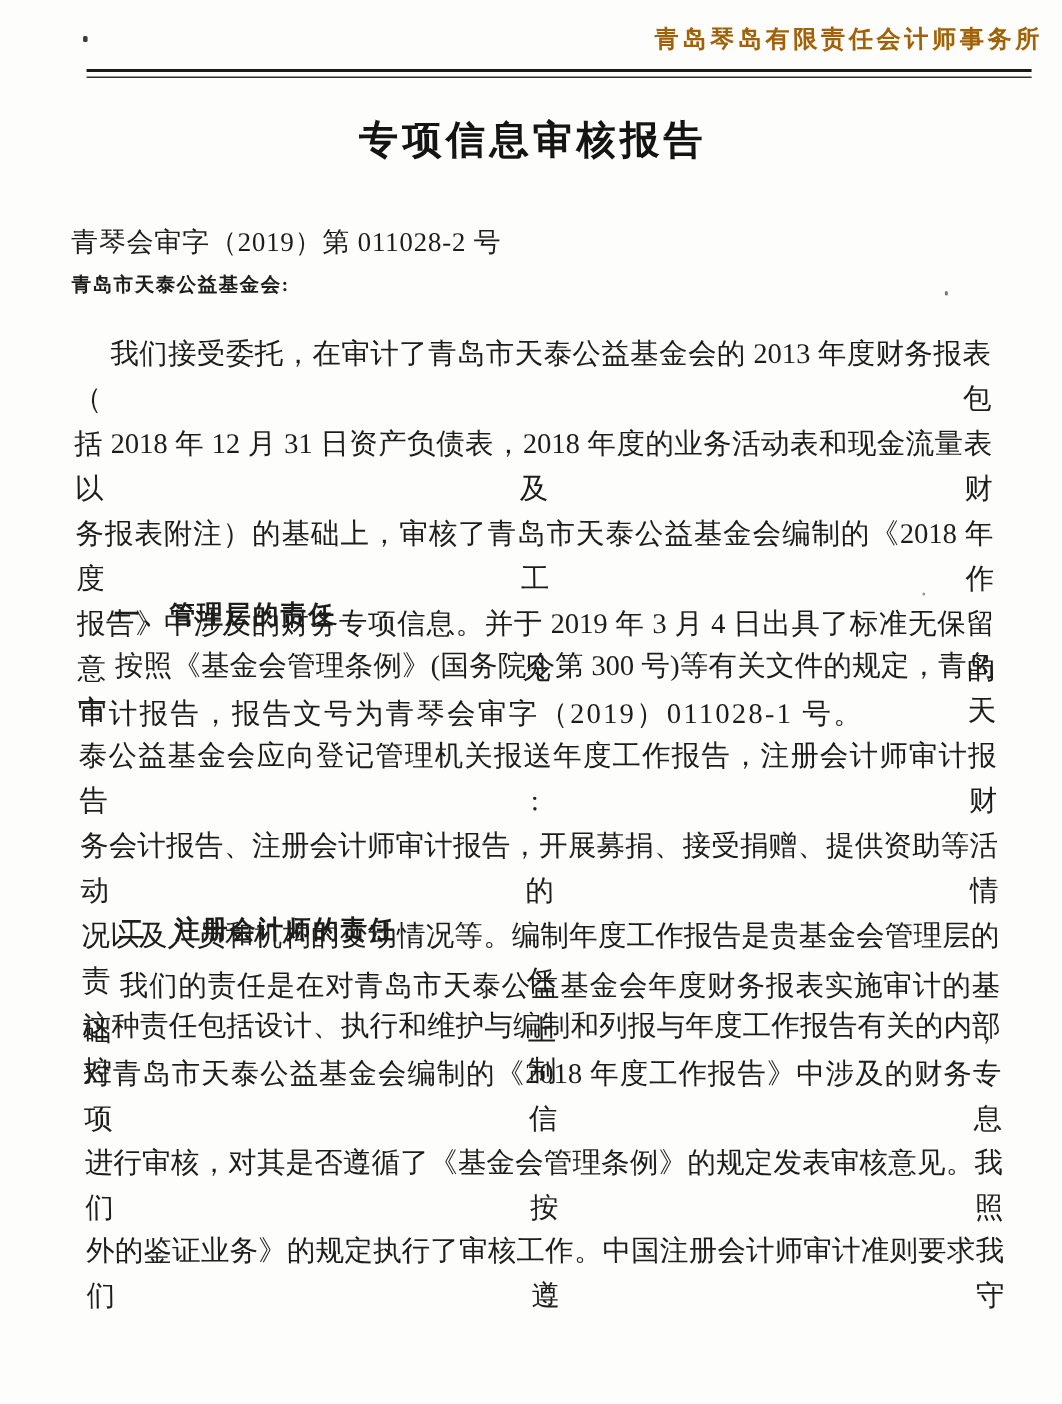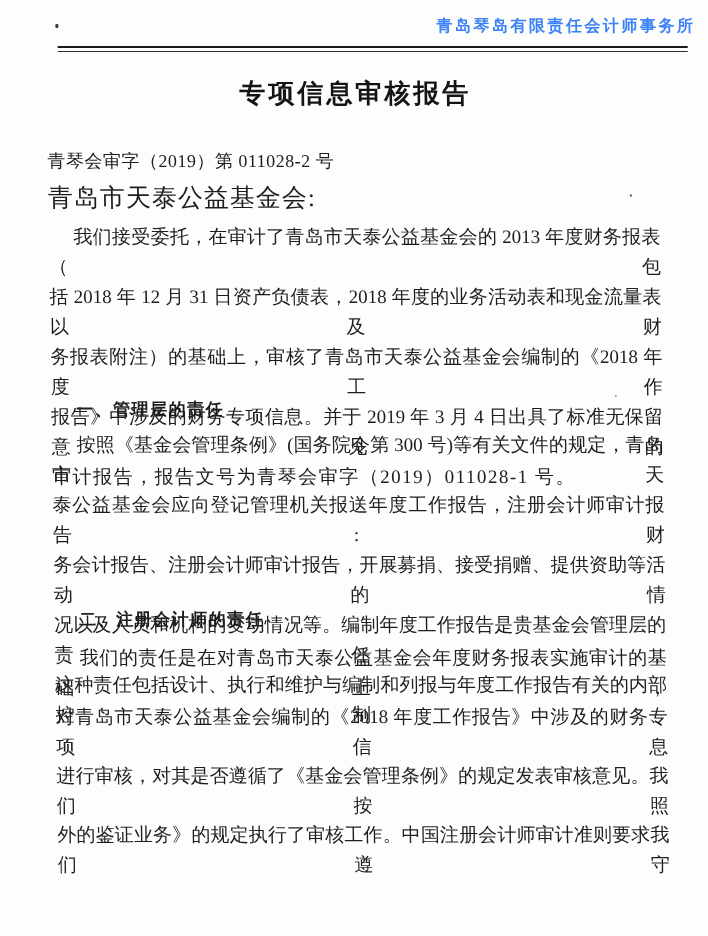--- a/index.html
+++ b/index.html
@@ -13,41 +13,41 @@
   }
   .skewed{
     position:absolute;inset:0;
     transform:skewX(0.85deg);
     transform-origin:0 0;
   }
   .firm-line{
     position:absolute;top:16px;left:0;right:13px;
     text-align:right;
     font-size:16px;font-weight:bold;letter-spacing:2.5px;
-    color:#3b82f6;
+    color:#a16207;
   }
   .header-rule{
     position:absolute;top:46px;left:57px;width:630px;height:3px;
     border-top:2.5px solid #1a1a1a;
     border-bottom:1.2px solid #2e2e2e;
   }
   .report-title{
     position:absolute;top:76px;left:0;right:0;
     text-align:center;
     font-size:26px;font-weight:bold;letter-spacing:3px;
     color:#141414;
   }
   .doc-number{
     position:absolute;top:149px;left:45px;right:68px;
     text-align:left;
     font-size:18px;letter-spacing:0.5px;
   }
   .addressee{
     position:absolute;top:181px;left:45px;right:51px;
-    font-size:25px;font-weight:normal;letter-spacing:1px;
+    font-size:13px;font-weight:bold;letter-spacing:1px;
   }
   .para{
     position:absolute;left:45px;width:612px;
     font-size:19px;
   }
   #p1,#p2{line-height:30px;}
   #p3{line-height:29.5px;}
   .bl{ 
     text-align:justify;
     text-align-last:justify;

